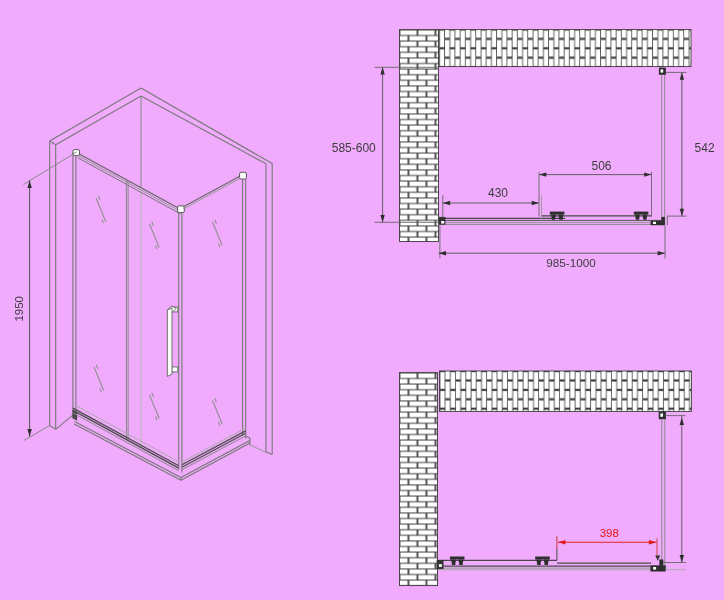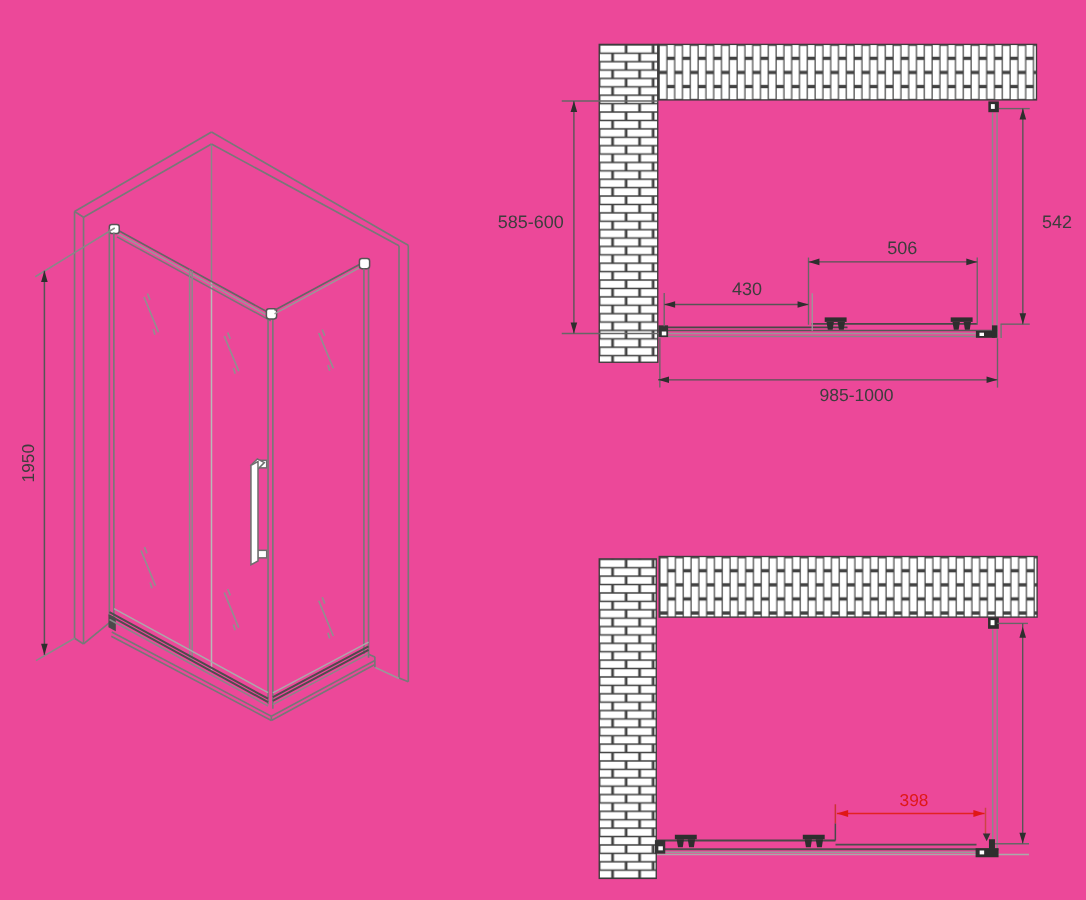--- a/index.html
+++ b/index.html
@@ -1,16 +1,16 @@
 <!DOCTYPE html>
 <html><head>
 <meta charset="utf-8">
 <style>
   html,body{margin:0;padding:0;background:#fff;}
-  .page{position:relative;width:724px;height:600px;background:#ec4899;overflow:hidden;
+  .page{position:relative;width:724px;height:600px;background:#f0abfc;overflow:hidden;
         font-family:"Liberation Sans", sans-serif;}
   svg{position:absolute;left:0;top:0;}
   text{font-family:"Liberation Sans", sans-serif;fill:#3d3d3d;}
 </style>
 </head>
 <body>
 <div class="page">
 <svg width="724" height="600" viewBox="0 0 724 600">
 <defs>
   <pattern id="brickH1" width="18" height="11.2" patternUnits="userSpaceOnUse" patternTransform="translate(3.6,7.5)">

